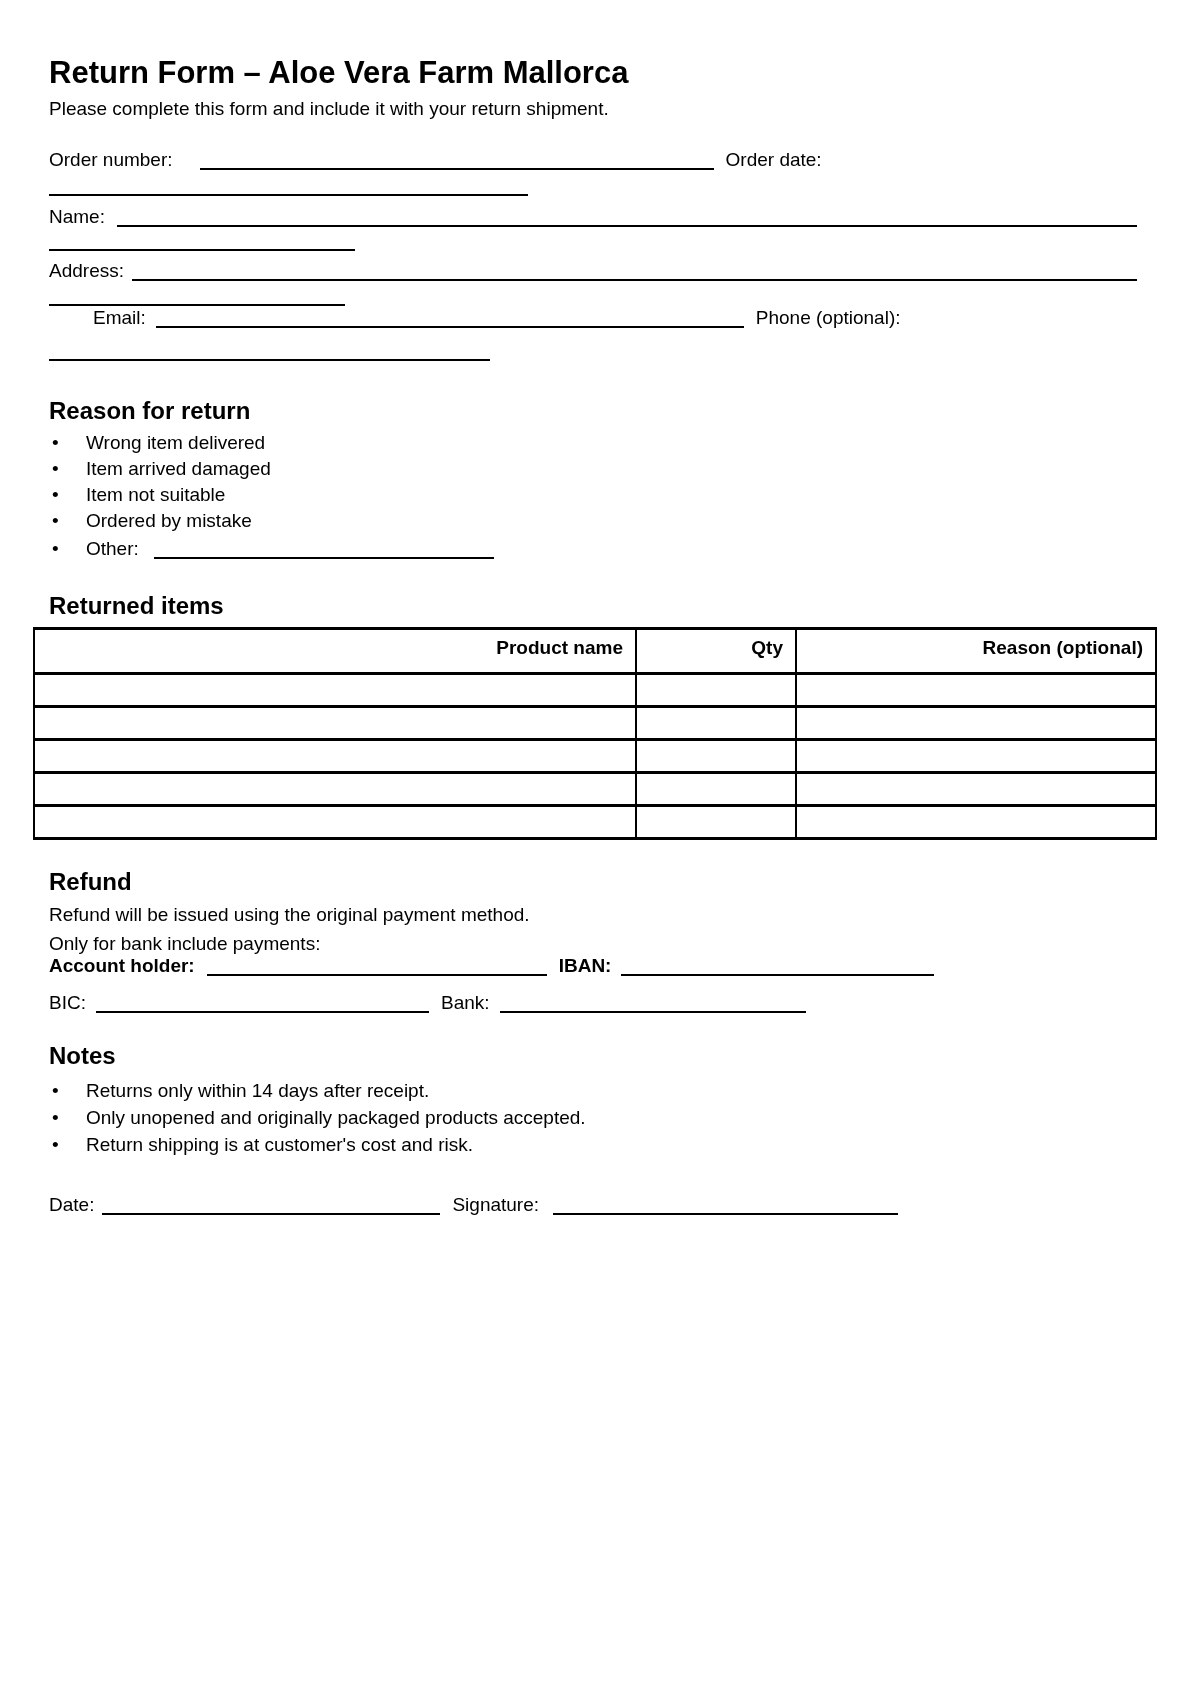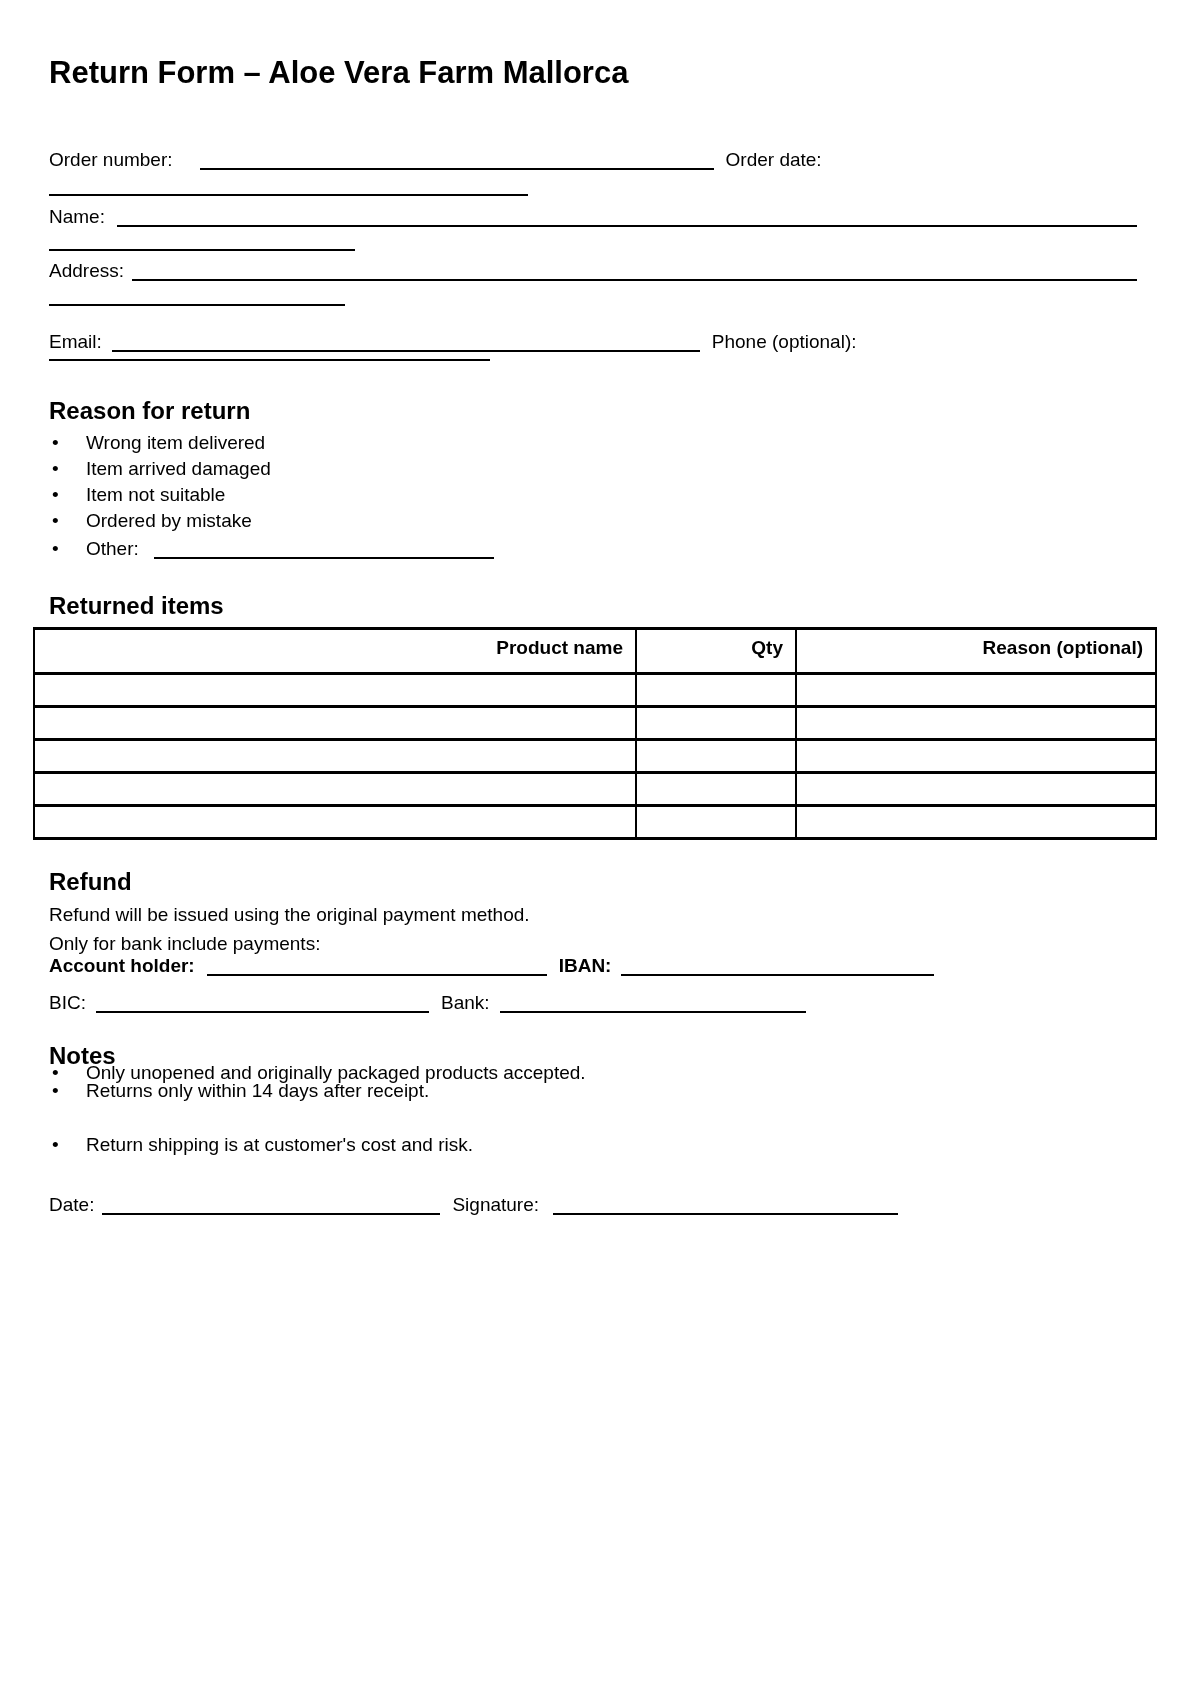--- a/index.html
+++ b/index.html
@@ -18,32 +18,32 @@
   .blank{display:inline-block;height:18px;border-bottom:2px solid #000;transform:translateY(4px);}
   .rule{position:absolute;left:49px;height:0;border-top:2px solid #000;}
   
   .subtitle{top:97px;}
   .l-order{top:146px;}
   .r-cont1{top:194px;width:479px;}
   .l-name{top:203px;}
   .r-cont2{top:249px;width:306px;}
   .l-address{top:257px;}
   .r-cont3{top:304px;width:296px;}
-  .l-email{top:328px;}
+  .l-email{top:304px;margin-left:44px;}
   .r-cont4{top:359px;width:441px;}
   .h-reason{top:398px;}
   .l-b1{top:431px;}.l-b2{top:457px;}.l-b3{top:483px;}.l-b4{top:509px;}.l-b5{top:535px;}
   .h-returned{top:593px;}
   .h-refund{top:869px;}
   .l-refund1{top:903px;}
   .l-refund2{top:932px;}
   .l-account{top:952px;font-weight:bold;}
   .l-bic{top:989px;}
   .h-notes{top:1043px;}
-  .l-n1{top:1079px;}.l-n2{top:1061px;}.l-n3{top:1133px;}
+  .l-n1{top:1079px;}.l-n2{top:1106px;}.l-n3{top:1133px;}
   .l-datesig{top:1191px;}
   
   .bl-order{width:514px;margin-left:27px;}
   .bl-name{width:1020px;margin-left:12px;}
   .bl-address{width:1005px;margin-left:8px;}
   .bl-email{width:588px;margin-left:10px;}
   .bl-other{width:340px;margin-left:15px;}
   .bl-account{width:340px;margin-left:12px;}
   .bl-iban{width:313px;margin-left:10px;}
   .bl-bic{width:333px;margin-left:10px;}
@@ -72,20 +72,21 @@
   }
   .items-table th.c-qty,.items-table th.c-reason{padding-left:12px;}
   .items-table td{height:30px;padding:0 12px;}
 </style>
 </head>
 <body>
 
 <div class="page">
 
   <h1 class="h1">Return Form – Aloe Vera Farm Mallorca</h1>
+  <div class="line subtitle">Please complete this form and include it with your return shipment.</div>
 
   <div class="line l-order">
     <span>Order number:</span><span class="blank bl-order"></span><span class="ml12">Order date:</span>
   </div>
   <div class="rule r-cont1"></div>
 
   <div class="line l-name">
     <span>Name:</span><span class="blank bl-name"></span>
   </div>
   <div class="rule r-cont2"></div>

